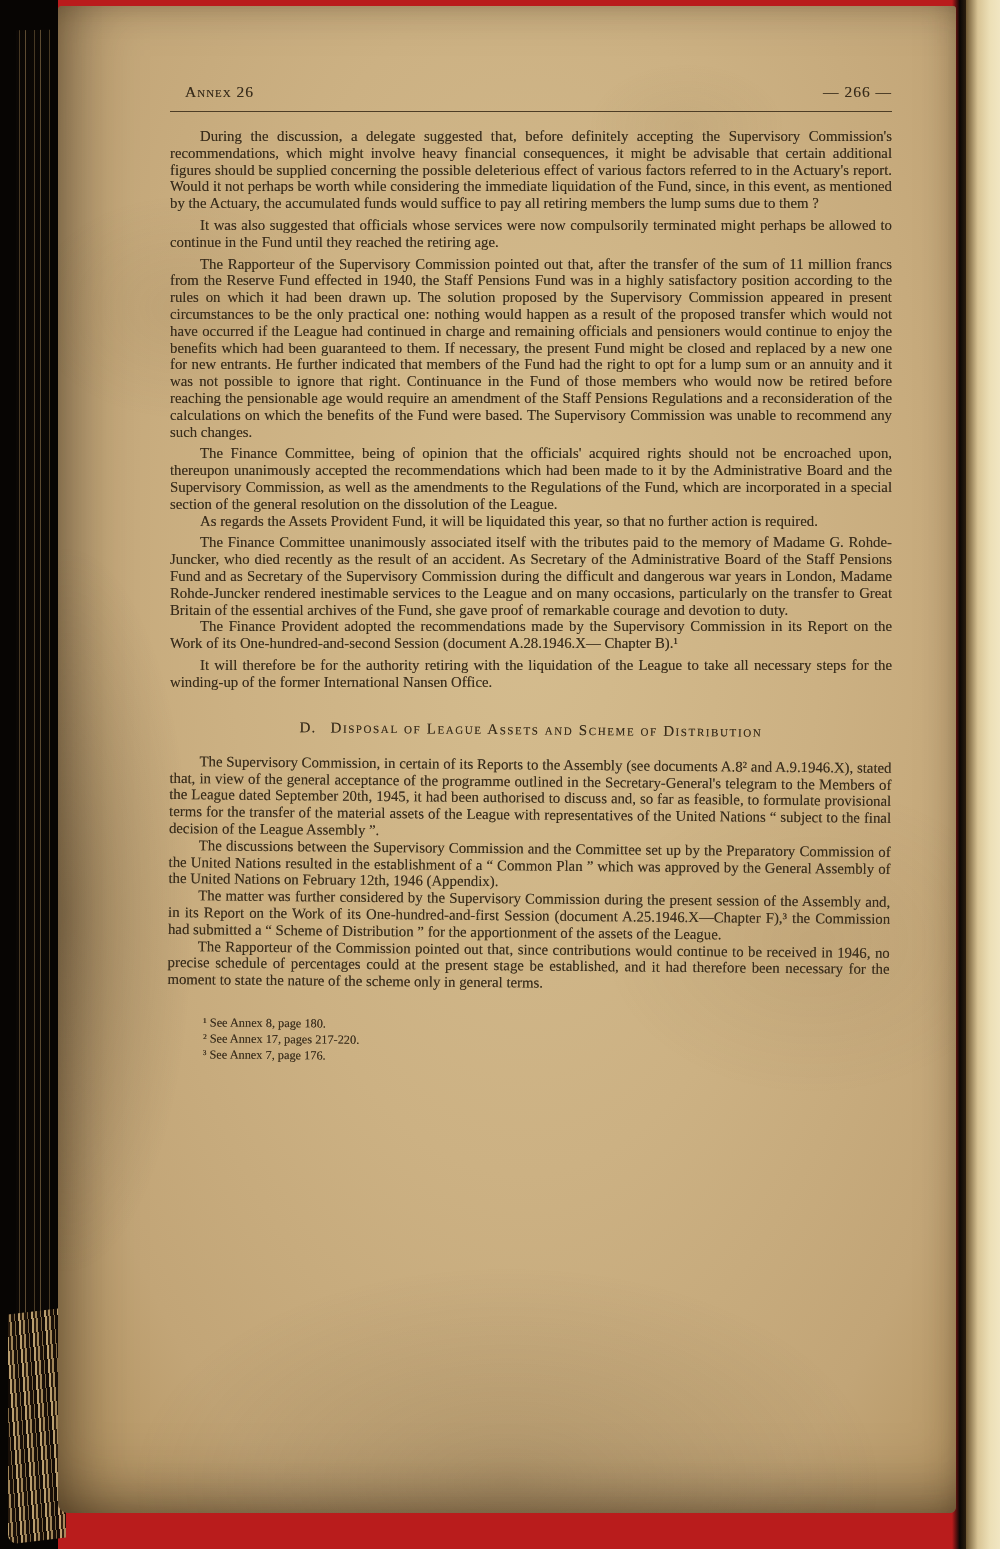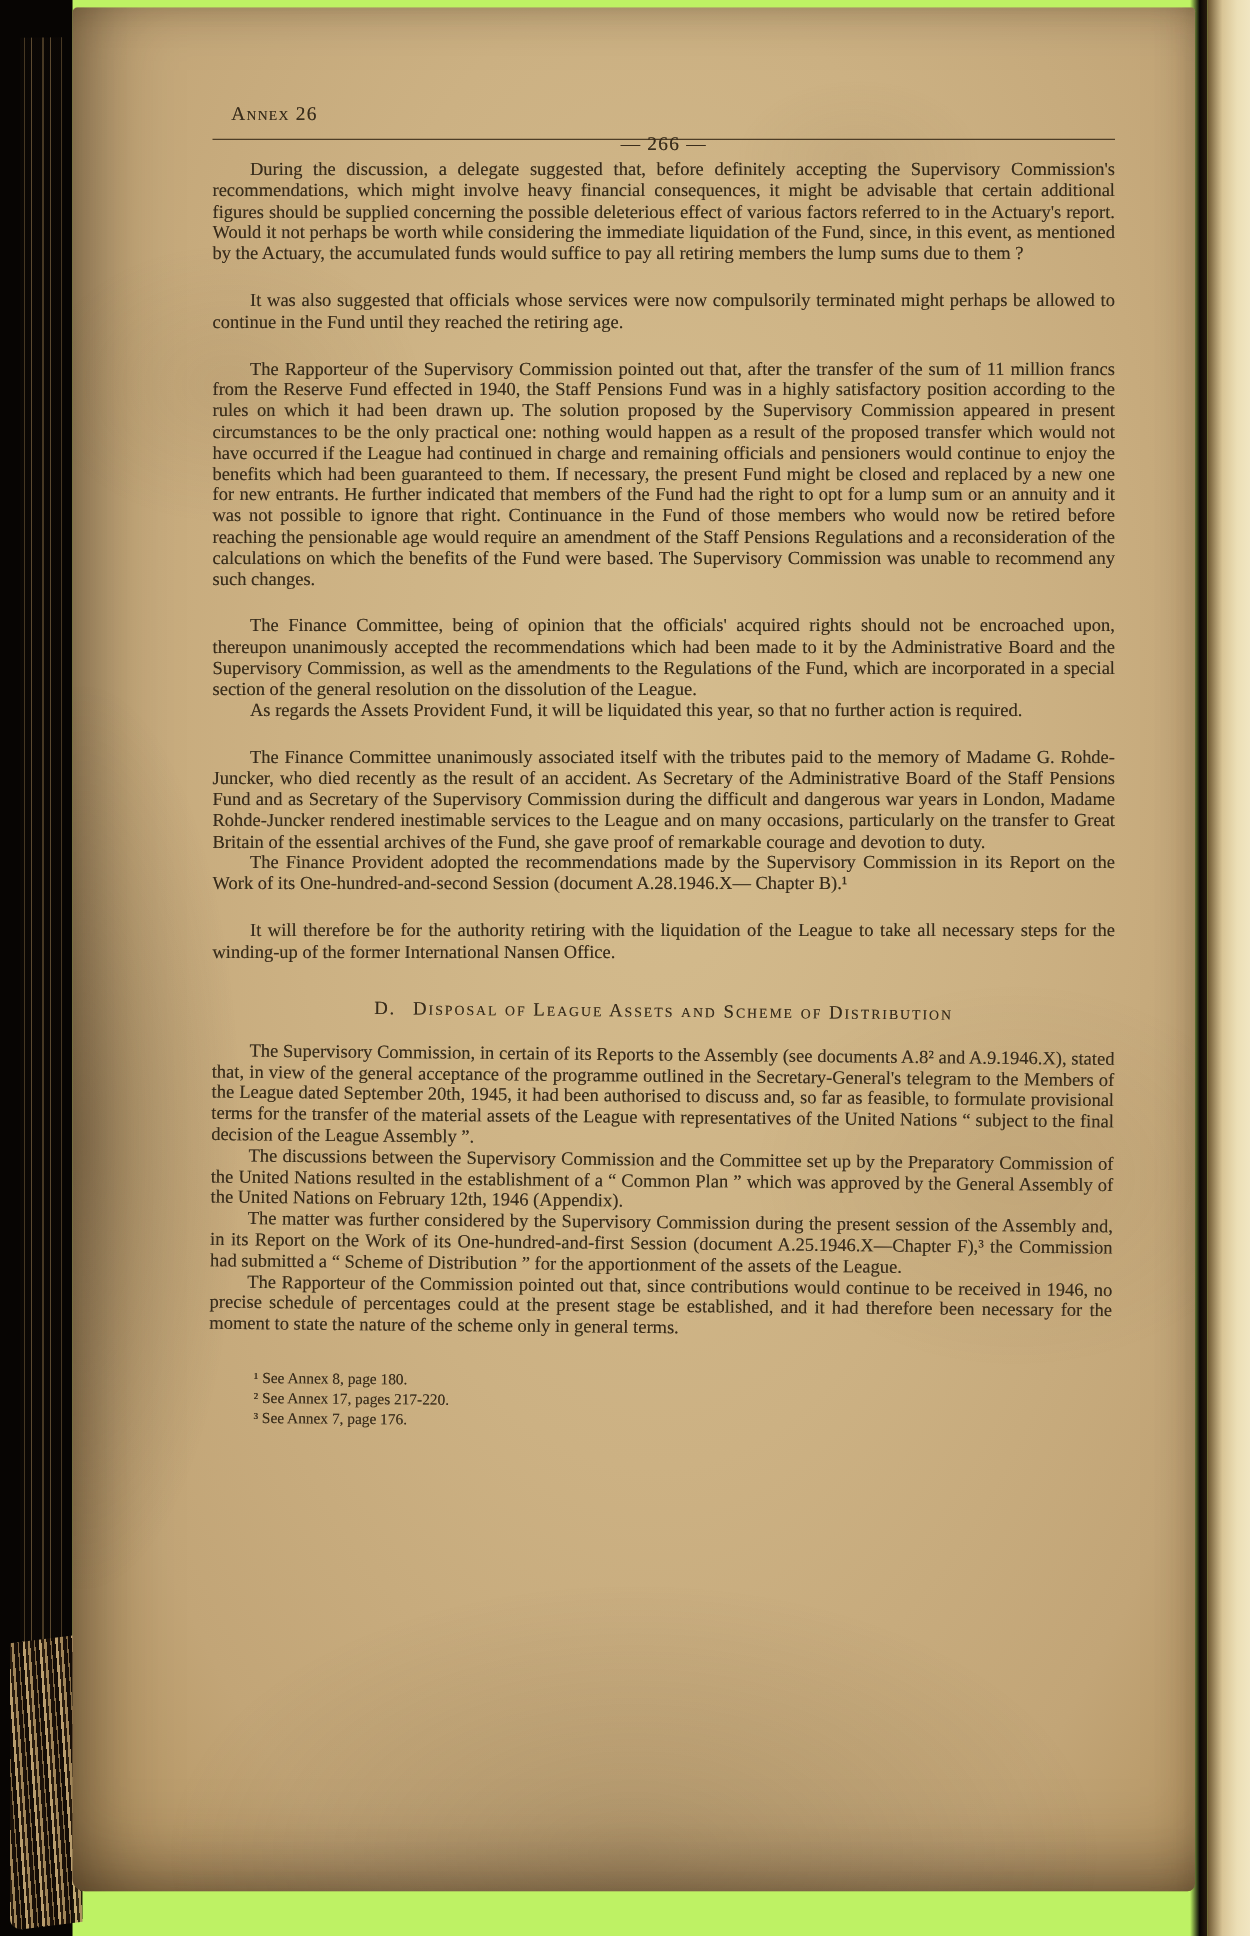--- a/index.html
+++ b/index.html
@@ -1,20 +1,20 @@
 <!DOCTYPE html>
 <html><head>
 <meta charset="utf-8">
 <style>
   html,body{margin:0;padding:0;background:#000;}
   body{
     width:1000px;height:1549px;position:relative;overflow:hidden;
     font-family:"Liberation Serif","DejaVu Serif",serif;
   }
-  .scan{position:absolute;inset:0;background:#bef264;}
+  .scan{position:absolute;inset:0;background:#b91c1c;}
 
   
   .binding{position:absolute;left:0;top:0;width:58px;height:100%;background:#070503;}
   .edge-lines{
     position:absolute;left:16px;top:30px;width:34px;height:1470px;
     background:repeating-linear-gradient(90deg,
       #0c0805 0 3px,#5d4a2e 3px 4px,#0c0805 4px 9px,#7a6240 9px 10px,#0c0805 10px 15px);
     opacity:.75;transform:skewY(-.6deg);
   }
   .edge-stack{
@@ -60,27 +60,27 @@
     color:#382c1b;font-size:14.8px;line-height:16.8px;text-align:justify;
     text-shadow:0 0 .5px rgba(56,44,28,.55);
   }
 
   .pageheader{position:relative;height:20px;}
   .annex{
     position:absolute;left:15px;top:0;
     font-variant:small-caps;letter-spacing:1px;font-size:15.5px;
   }
   .pagenum{
-    position:absolute;left:0;right:0;top:0;text-align:center;
-    font-size:15.5px;letter-spacing:1px;margin-top:24px;
+    position:absolute;left:0;right:0;top:0;text-align:right;
+    font-size:15.5px;letter-spacing:1px;
   }
   .rule{border-bottom:1.6px solid #4d3d26;margin-top:7px;margin-bottom:16px;}
 
   .para{margin:0;text-indent:30px;}
-  .gap{margin-top:21px;}
+  .gap{margin-top:5px;}
 
   .heading{
     margin:27px 0 18px 0;text-align:center;font-weight:normal;
     font-size:15px;letter-spacing:1.2px;
   }
   .hletter{margin-right:14px;}
   .htitle{font-variant:small-caps;letter-spacing:1.6px;}
 
   .tilt{transform:rotate(.55deg);transform-origin:0 0;}
 

